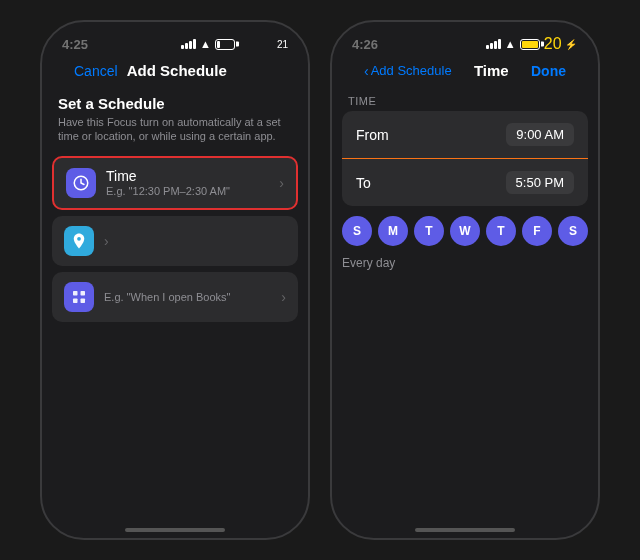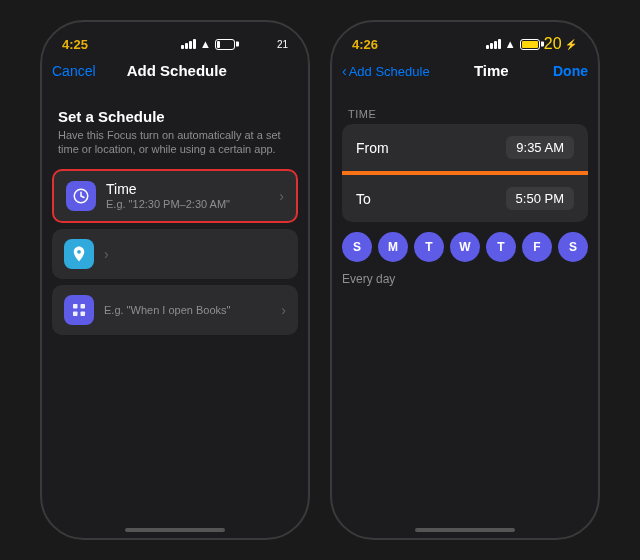--- a/index.html
+++ b/index.html
@@ -30,21 +30,21 @@
     .status-bar {
       display: flex;
       justify-content: space-between;
       align-items: center;
       padding: 12px 20px 4px;
       height: 36px;
     }
     .status-time {
       font-size: 13px;
       font-weight: 600;
-      color: #eab308;
+      color: #737373;
     }
     .status-icons {
       display: flex;
       align-items: center;
       gap: 4px;
     }
     .status-icons span {
       font-size: 11px;
       color: #fff;
     }
@@ -85,23 +85,23 @@
     }
     .signal-bars span {
       background: #fff;
       width: 3px;
       border-radius: 1px;
     }
 
     
     .nav-bar {
       display: flex;
-      align-items: flex-end;
+      align-items: center;
       justify-content: space-between;
-      padding: 4px 10px 8px;
+      padding: 4px 32px 8px;
     }
     .nav-cancel {
       color: #007aff;
       font-size: 14px;
     }
     .nav-title {
       color: #fff;
       font-size: 15px;
       font-weight: 600;
     }
@@ -119,21 +119,20 @@
       color: #007aff;
       font-size: 14px;
       font-weight: 600;
     }
 
     
     .content {
       flex: 1;
       overflow: hidden;
       padding: 0;
-      margin-top: 13px;
     }
 
     
     .schedule-header {
       padding: 8px 16px 12px;
     }
     .schedule-header-title {
       color: #fff;
       font-size: 15px;
       font-weight: 600;
@@ -217,21 +216,21 @@
       margin: 0 10px;
       overflow: hidden;
     }
     .time-row {
       display: flex;
       align-items: center;
       justify-content: space-between;
       padding: 12px 14px;
     }
     .time-row:not(:last-child) {
-      border-bottom: 4px solid #f97316;
+      border-bottom: 1px solid #f97316;
       justify-content: space-between;
     }
     .time-row-label {
       color: #fff;
       font-size: 14px;
     }
     .time-row-value {
       background: #3a3a3c;
       color: #fff;
       font-size: 13px;
@@ -396,21 +395,21 @@
     <span class="nav-done">Done</span>
   </div>
 
   <div class="content">
 
     <div class="time-section-label">TIME</div>
 
     <div class="time-rows">
       <div class="time-row">
         <span class="time-row-label">From</span>
-        <span class="time-row-value">9:35 AM</span>
+        <span class="time-row-value">9:00 AM</span>
       </div>
       <div class="time-row">
         <span class="time-row-label">To</span>
         <span class="time-row-value">5:50 PM</span>
       </div>
     </div>
 
     <div class="days-row">
       <div class="day-circle">S</div>
       <div class="day-circle">M</div>

